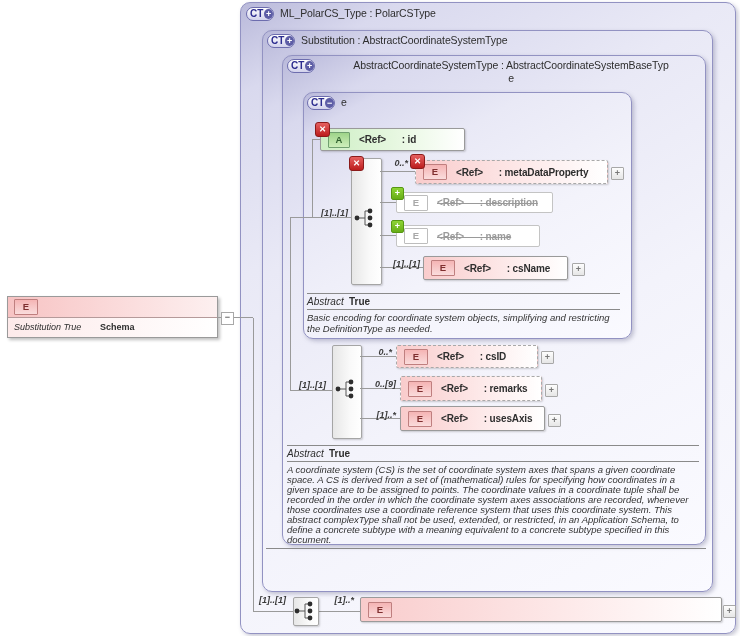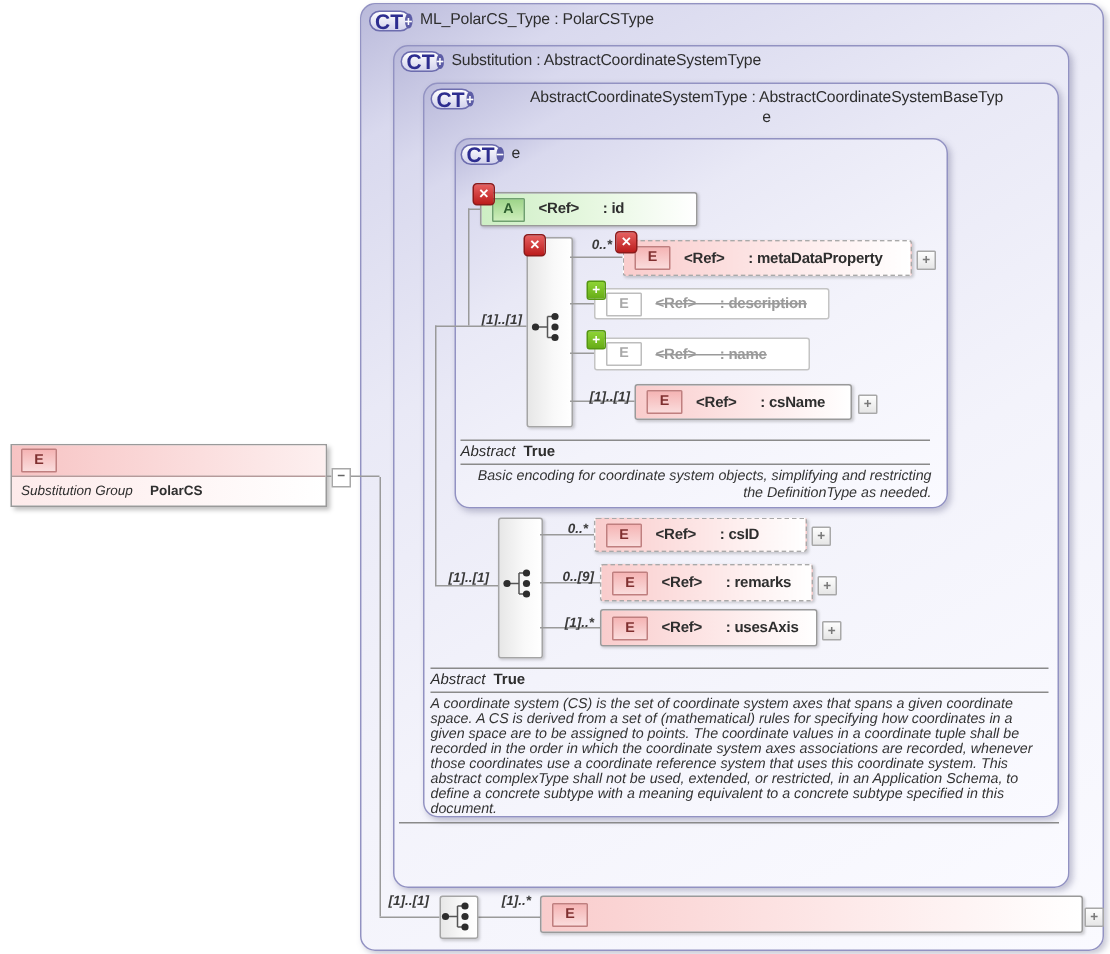--- a/index.html
+++ b/index.html
@@ -7,21 +7,21 @@
           font-family:"Liberation Sans", sans-serif;color:#303030;}
   .abs{position:absolute;}
   
   .ctbox{position:absolute;border:1px solid #9292c2;border-radius:10px;
          background:linear-gradient(150deg,#b9b9da 0%,#d9d9ee 10%,#e9e9f6 30%,#f3f3fb 60%,#fafaff 100%);
          box-shadow:2px 2px 4px rgba(90,90,130,0.35);}
   .hdr{position:absolute;display:flex;align-items:flex-start;gap:6px;}
   .hdr-title{font-size:10.5px;font-weight:normal;color:#2e2e2e;line-height:13px;white-space:nowrap;letter-spacing:-0.1px;}
   .ct-icon{display:inline-flex;align-items:center;width:28px;height:14px;border:1px solid #6d6dae;border-radius:8px;
            background:linear-gradient(#ffffff,#d2d2ec);box-sizing:border-box;padding-left:3px;flex:none;}
-  .ct-txt{font-size:14px;font-weight:bold;color:#2d2d8f;line-height:12px;}
+  .ct-txt{font-size:10px;font-weight:bold;color:#2d2d8f;line-height:12px;}
   .ct-circle{width:10px;height:10px;border-radius:50%;background:#5d5da6;color:#fff;font-size:9px;line-height:10px;
              text-align:center;margin-left:1px;font-weight:bold;}
   
   .elem{position:absolute;display:flex;align-items:center;border:1px solid #9a9a9a;border-radius:2px;
         background:linear-gradient(90deg,#f9cccc 0%,#fde8e8 55%,#ffffff 100%);
         box-shadow:1px 1px 2px rgba(0,0,0,0.18);padding-left:7px;box-sizing:border-box;}
   .elem.dashed{border:1px dashed #a9a9a9;}
   .elem.gray{background:#ffffff;border:1px solid #c4c4c4;box-shadow:none;}
   .attrbox{position:absolute;display:flex;align-items:center;border:1px solid #9a9a9a;border-radius:2px;
         background:linear-gradient(90deg,#cdeec4 0%,#e8f8e2 55%,#ffffff 100%);
@@ -166,21 +166,21 @@
   <div class="elem" style="left:423px;top:256px;width:145px;height:24px;">
     <span class="e-icon">E</span>
     <span class="lbl">&lt;Ref&gt;      : csName</span>
   </div>
   <div class="expand" style="left:572px;top:263px;">+</div>
 
   <div class="sep" style="left:307px;top:293px;width:313px;"></div>
   <div class="abstract-label" style="left:307px;top:296px;">Abstract</div>
   <div class="abstract-value" style="left:349px;top:296px;">True</div>
   <div class="sep" style="left:307px;top:309px;width:313px;"></div>
-  <div class="doc" style="left:307px;top:313px;width:314px;text-align:right;">Basic encoding for coordinate system objects, simplifying and restricting the DefinitionType as needed.</div>
+  <div class="doc" style="left:307px;top:313px;width:314px;">Basic encoding for coordinate system objects, simplifying and restricting the DefinitionType as needed.</div>
 
   <div class="seqbox" style="left:332px;top:345px;width:28px;height:92px;"></div>
   <svg class="abs" style="left:334px;top:378px;" width="26" height="22" viewBox="0 0 26 22">
     <line x1="3" y1="11" x2="12" y2="11" stroke="#555" stroke-width="1"></line>
     <line x1="12" y1="4" x2="12" y2="18" stroke="#555" stroke-width="1"></line>
     <line x1="12" y1="4" x2="17" y2="4" stroke="#555" stroke-width="1"></line>
     <line x1="12" y1="18" x2="17" y2="18" stroke="#555" stroke-width="1"></line>
     <circle cx="4" cy="11" r="2.4" fill="#2d2d2d"></circle>
     <circle cx="17" cy="4" r="2.4" fill="#2d2d2d"></circle>
     <circle cx="17" cy="11" r="2.4" fill="#2d2d2d"></circle>
@@ -240,21 +240,21 @@
   <div class="card" style="left:328px;top:595px;width:26px;text-align:right;">[1]..*</div>
   <div class="elem" style="left:360px;top:597px;width:362px;height:25px;">
     <span class="e-icon">E</span>
   </div>
   <div class="expand" style="left:723px;top:605px;">+</div>
 
   <div id="left-elem">
     <div class="hdr-row">
       <span class="e-icon">E</span>
     </div>
-    <span class="subst-label">Substitution Group</span>
-    <span class="subst-value">PolarCS</span>
+    <span class="subst-label">Substitution True</span>
+    <span class="subst-value">Schema</span>
   </div>
 
   <div class="hline" style="left:218px;top:317px;width:4px;"></div>
   <div class="minusbox" style="left:221px;top:312px;">−</div>
   <div class="hline" style="left:233px;top:317px;width:20px;"></div>
 
 </div>
 
 </body></html>

